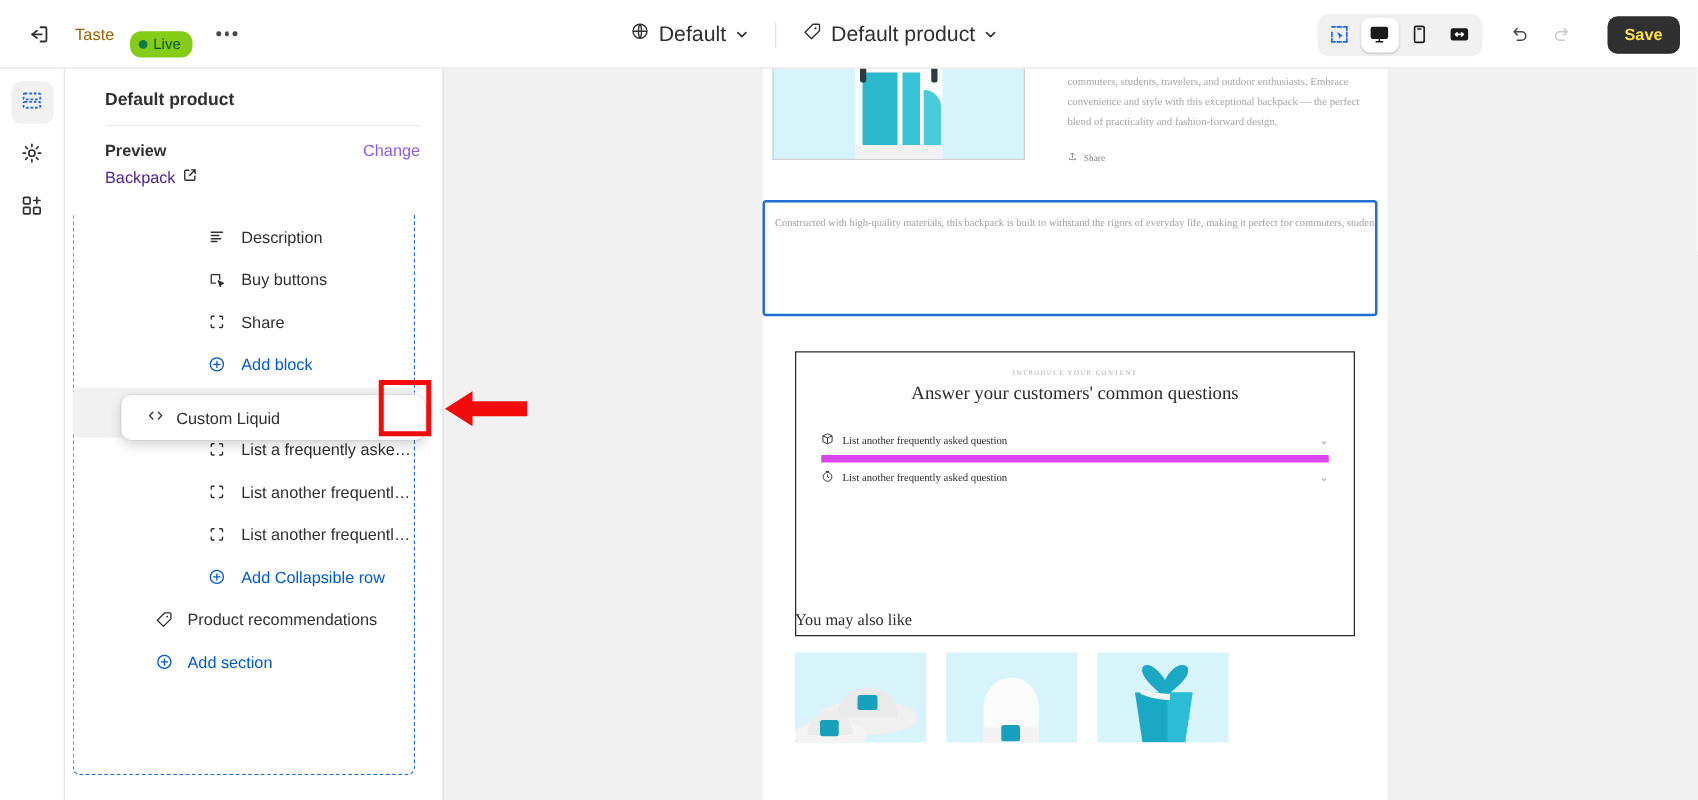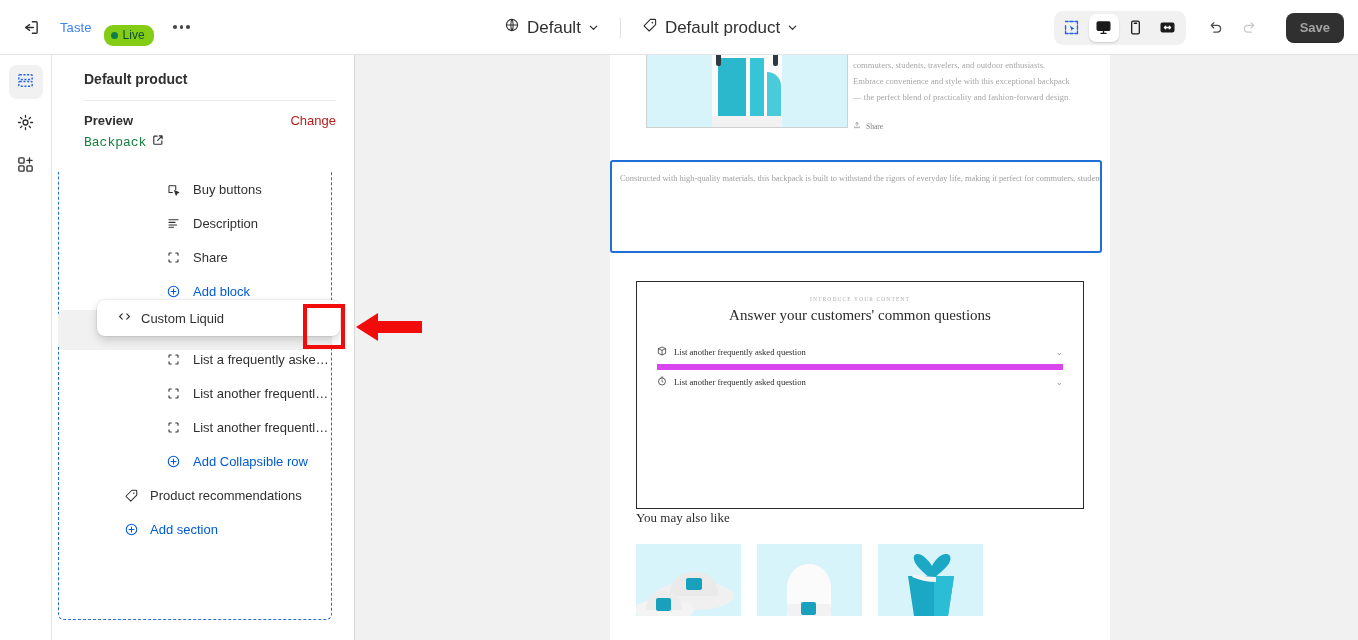--- a/index.html
+++ b/index.html
@@ -18,21 +18,21 @@
     background: #ffffff; border-bottom: 1px solid #e3e3e3;
     display: flex; align-items: center;
   }
   .tb-left { display: flex; align-items: center; gap: 0; padding-left: 14px; }
   .icon-btn {
     width: 32px; height: 32px; border-radius: 8px;
     display: flex; align-items: center; justify-content: center;
     cursor: pointer; background: transparent; border: none;
   }
   .shop-name {
-    font-size: 13px; color: #3b82f6; font-weight: 500;
+    font-size: 13px; color: #a16207; font-weight: 500;
     margin-left: 14px; letter-spacing: .1px;
   }
   .live-badge {
     margin-left: 12px; background: #84cc16; color: #0c5132;
     border-radius: 9px; height: 21px; padding: 0 9px 0 7px;
     display: inline-flex; align-items: center; gap: 5px;
     font-size: 12px; font-weight: 500; margin-top: 16px;
   }
   .live-dot { width: 7px; height: 7px; border-radius: 50%; background: #0f7c4a; }
   .dots-btn { margin-left: 12px; }
@@ -59,21 +59,21 @@
     background: #f1f1f1; border-radius: 9px; padding: 3px;
   }
   .vbtn {
     width: 30px; height: 28px; border-radius: 7px;
     display: flex; align-items: center; justify-content: center; cursor: pointer;
     background: transparent; border: none;
   }
   .vbtn.active { background: #ffffff; box-shadow: 0 1px 2px rgba(0,0,0,.16); }
   .undo-redo { display: flex; align-items: center; gap: 2px; margin-left: 14px; }
   .save-btn {
-    margin-left: 20px; background: #303030; color: #a3a3a3;
+    margin-left: 20px; background: #303030; color: #fde047;
     border: none; border-radius: 8px; height: 30px; padding: 0 14px;
     font-size: 13px; font-weight: 600; cursor: pointer;
     font-family: "Liberation Sans", sans-serif;
     box-shadow: inset 0 -1px 0 rgba(0,0,0,.2);
   }
 
   
   .rail {
     position: absolute; left: 0; top: 55px; width: 52px; height: 585px;
     background: #ffffff; border-right: 1px solid #e3e3e3;
@@ -93,24 +93,24 @@
     overflow: hidden;
   }
   .sb-title {
     font-size: 14px; font-weight: 650; color: #303030;
     padding: 16px 18px 0 32px;
   }
   .sb-rule { height: 1px; background: #ebebeb; margin: 13px 18px 0 32px; }
   .sb-preview { padding: 12px 18px 0 32px; }
   .sb-prow { display: flex; align-items: baseline; justify-content: space-between; }
   .sb-plabel { font-size: 13px; color: #303030; font-weight: 600; }
-  .sb-change { font-size: 13px; color: #b91c1c; cursor: pointer; }
+  .sb-change { font-size: 13px; color: #8b5cf6; cursor: pointer; }
   .sb-pname {
-    font-size: 13px; color: #15803d; margin-top: 6px;
-    display: flex; align-items: flex-end; gap: 6px; font-family: Liberation Mono, monospace;
+    font-size: 13px; color: #4c1d95; margin-top: 6px;
+    display: flex; align-items: flex-end; gap: 6px;
   }
 
   
   .sb-scroll {
     position: absolute; left: 0; top: 117px; width: 303px; height: 468px;
     overflow: hidden;
   }
   .dropzone {
     position: absolute; left: 6px; top: -40px; width: 274px;
     height: 488px; border: 1.5px dashed #1f6fd6; border-radius: 6px;
@@ -124,21 +124,21 @@
   .row .glyph { width: 22px; display: flex; justify-content: center; flex: 0 0 22px; }
   .row .label { margin-left: 8px; white-space: nowrap; overflow: hidden; text-overflow: ellipsis; }
   .lvl-block { padding-left: 110px; }
   .lvl-block .label { margin-left: 9px; }
   .lvl-section { padding-left: 68px; }
   .add-link { color: #005bd3; }
   .caret { width: 16px; display: flex; justify-content: center; flex: 0 0 16px; margin-left: -22px; }
 
   
   .drag-ghost {
-    position: absolute; left: 45px; top: 128px; width: 243px; height: 36px;
+    position: absolute; left: 45px; top: 144px; width: 243px; height: 36px;
     background: #ffffff; border-radius: 8px;
     box-shadow: 0 4px 10px rgba(0,0,0,.17), 0 0 0 1px rgba(0,0,0,.05);
     display: flex; align-items: center; padding-left: 20px; z-index: 5;
     font-size: 13px; color: #303030;
   }
   .drag-ghost .label { margin-left: 9px; }
   .drag-slot {
     position: absolute; left: 6px; top: 138px; width: 274px; height: 40px;
     background: #f1f1f1; border-radius: 6px; z-index: 2;
   }
@@ -153,21 +153,21 @@
   
   .canvas {
     position: absolute; left: 355px; top: 55px; width: 1003px; height: 585px;
     background: #f1f1f1; overflow: hidden;
   }
   .page {
     position: absolute; left: 255px; top: 0; width: 500px; min-height: 585px;
     background: #ffffff;
   }
   
-  .prod-top { display: flex; padding: 0 36px; gap: 5px; justify-content: flex-end; }
+  .prod-top { display: flex; padding: 0 8px; gap: 34px; justify-content: flex-end; }
   .prod-img {
     width: 202px; height: 75px; background: #d7f4fb;
     border: 1px solid #d0d0d0; margin-top: -2px; position: relative; overflow: hidden;
   }
   .bp { position: absolute; left: 50%; transform: translateX(-50%); top: -26px; }
   .prod-copy { flex: 1; padding-top: 2px; }
   .prod-copy p {
     font-family: "Liberation Serif", serif; font-size: 8.6px; color: #a7a7a7;
     line-height: 16px; margin: 0;
   }
@@ -204,21 +204,21 @@
   .faq-q {
     display: flex; align-items: center; gap: 7px; height: 24px;
     font-family: "Liberation Serif", serif; font-size: 8.6px; color: #2b2b2b;
   }
   .faq-q .chev { margin-left: auto; color: #9a9a9a; font-size: 9px; }
   .faq-a {
     font-family: "Liberation Serif", serif; font-size: 8px; color: #a9a9a9;
     padding: 0 0 11px 2px;
   }
 
-  .recs { position: absolute; left: 26px; top: 455px; width: 448px; }
+  .recs { position: absolute; left: 26px; top: 433px; width: 448px; }
   .recs-title { font-family: "Liberation Serif", serif; font-size: 13px; color: #2b2b2b; }
   .recs-grid { display: flex; gap: 16px; margin-top: 18px; }
   .rec-tile { width: 105px; height: 72px; background: #d7f4fb; position: relative; overflow: hidden; }
 </style>
 </head>
 <body>
 
 <div class="app">
 
   <div class="topbar">
@@ -367,35 +367,35 @@
           </svg>
         </span>
       </div>
     </div>
 
     <div class="sb-scroll">
       <div class="dropzone"></div>
       <div class="tree">
           <div class="row lvl-block">
             <span class="glyph">
+              <svg width="15" height="15" viewBox="0 0 20 20" fill="none" stroke="#303030" stroke-width="1.5" stroke-linecap="round">
+                <path d="M4 5h12M4 8.5h8M4 12h10M4 15h6"></path>
+              </svg>
+            </span>
+            <span class="label">Description</span>
+          </div>
+          <div class="row lvl-block">
+            <span class="glyph">
               <svg width="15" height="15" viewBox="0 0 20 20" fill="none" stroke="#303030" stroke-width="1.4" stroke-linejoin="round">
                 <path d="M4 5h9v5.5"></path>
                 <path d="M4 5v9h5"></path>
                 <path d="M11.5 11.5l5.5 2.6-2.4 1-1 2.4z" fill="#303030"></path>
               </svg>
             </span>
             <span class="label">Buy buttons</span>
-          </div>
-          <div class="row lvl-block">
-            <span class="glyph">
-              <svg width="15" height="15" viewBox="0 0 20 20" fill="none" stroke="#303030" stroke-width="1.5" stroke-linecap="round">
-                <path d="M4 5h12M4 8.5h8M4 12h10M4 15h6"></path>
-              </svg>
-            </span>
-            <span class="label">Description</span>
           </div>
           <div class="row lvl-block">
             <span class="glyph">
               <svg width="15" height="15" viewBox="0 0 20 20" fill="none" stroke="#303030" stroke-width="1.5" stroke-linecap="round">
                 <path d="M4 7V5a1 1 0 0 1 1-1h2M13 4h2a1 1 0 0 1 1 1v2M16 13v2a1 1 0 0 1-1 1h-2M7 16H5a1 1 0 0 1-1-1v-2"></path>
               </svg>
             </span>
             <span class="label">Share</span>
           </div>
           <div class="row lvl-block">

